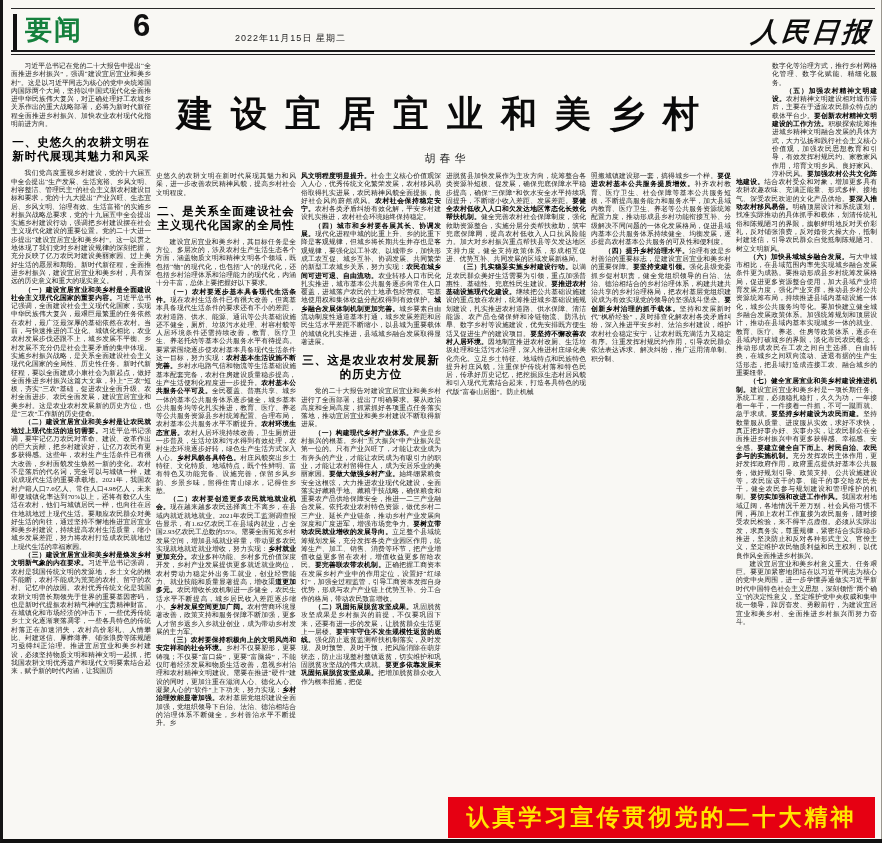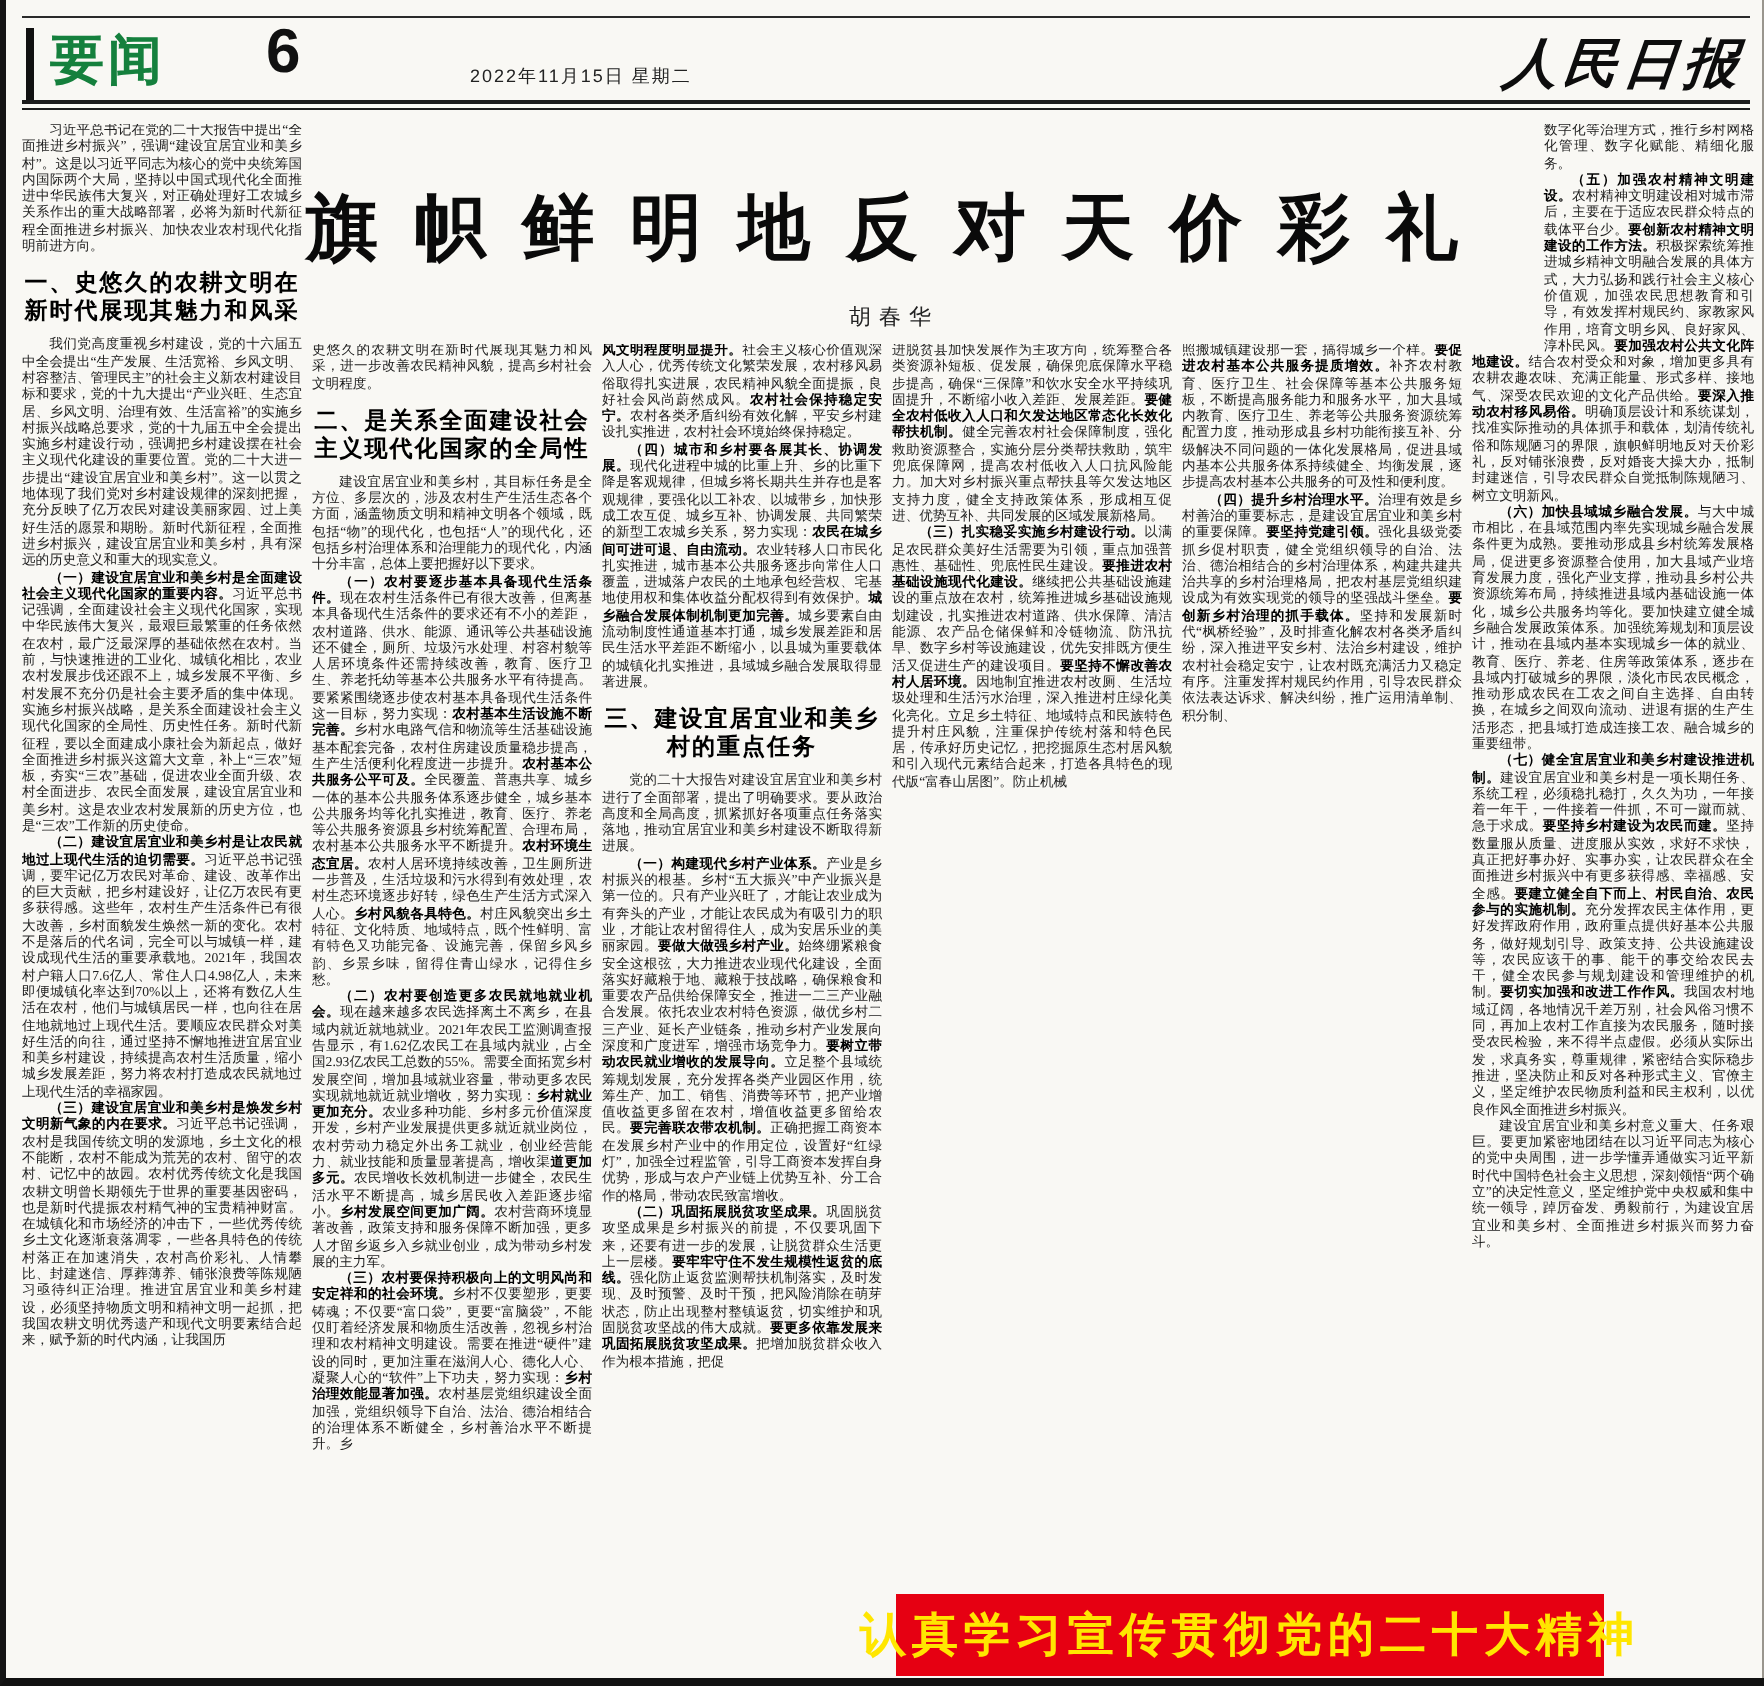--- a/index.html
+++ b/index.html
@@ -39,42 +39,42 @@
          line-height:14px;margin:7px 0 6px 0;color:#000;letter-spacing:1px;
          font-family:"Liberation Sans",sans-serif;}
   #col0{left:8px;top:62px;height:776px;}
   #col1{left:153px;}
   #col2{left:298px;}
   #col3{left:443px;}
   #col4{left:588px;}
   #col5{left:733px;top:62px;width:141px;height:730px;}
   .col6-spacer{float:left;width:36px;height:110px;}
   
-  .banner{position:absolute;left:445px;top:797px;width:354px;height:41px;
+  .banner{position:absolute;left:445px;top:797px;width:427px;height:41px;
           background:#e60012;color:#ffe600;display:flex;align-items:center;
           justify-content:center;font-size:23px;font-weight:bold;letter-spacing:3px;
           font-family:"Liberation Sans",sans-serif;white-space:nowrap;}
 </style>
 </head>
 <body>
 
 <div class="page">
   <div class="edge-right"></div>
 
   <div class="top-rule"></div>
   <div class="hdr-bar"></div>
   <div class="hdr-section">要闻</div>
   <div class="hdr-page">6</div>
   <div class="hdr-date">2022年11月15日 星期二</div>
   <div class="hdr-rule1"></div>
   <div class="hdr-rule2"></div>
   <div class="masthead">人民日报</div>
 
   <div class="headline-box">
-    <div class="headline">旗帜鲜明地反对天价彩礼</div>
+    <div class="headline">建设宜居宜业和美乡村</div>
     <div class="author">胡春华</div>
   </div>
 
   <div class="col" id="col0">
       <p>习近平总书记在党的二十大报告中提出“全面推进乡村振兴”，强调“建设宜居宜业和美乡村”。这是以习近平同志为核心的党中央统筹国内国际两个大局，坚持以中国式现代化全面推进中华民族伟大复兴，对正确处理好工农城乡关系作出的重大战略部署，必将为新时代新征程全面推进乡村振兴、加快农业农村现代化指明前进方向。</p>
       <div class="sec-h">一、史悠久的农耕文明在新时代展现其魅力和风采</div>
       <p>我们党高度重视乡村建设，党的十六届五中全会提出“生产发展、生活宽裕、乡风文明、村容整洁、管理民主”的社会主义新农村建设目标和要求，党的十九大提出“产业兴旺、生态宜居、乡风文明、治理有效、生活富裕”的实施乡村振兴战略总要求，党的十九届五中全会提出实施乡村建设行动，强调把乡村建设摆在社会主义现代化建设的重要位置。党的二十大进一步提出“建设宜居宜业和美乡村”。这一以贯之地体现了我们党对乡村建设规律的深刻把握，充分反映了亿万农民对建设美丽家园、过上美好生活的愿景和期盼。新时代新征程，全面推进乡村振兴，建设宜居宜业和美乡村，具有深远的历史意义和重大的现实意义。</p>
       <p><b>（一）建设宜居宜业和美乡村是全面建设社会主义现代化国家的重要内容。</b>习近平总书记强调，全面建设社会主义现代化国家，实现中华民族伟大复兴，最艰巨最繁重的任务依然在农村，最广泛最深厚的基础依然在农村。当前，与快速推进的工业化、城镇化相比，农业农村发展步伐还跟不上，城乡发展不平衡、乡村发展不充分仍是社会主要矛盾的集中体现。实施乡村振兴战略，是关系全面建设社会主义现代化国家的全局性、历史性任务。新时代新征程，要以全面建成小康社会为新起点，做好全面推进乡村振兴这篇大文章，补上“三农”短板，夯实“三农”基础，促进农业全面升级、农村全面进步、农民全面发展，建设宜居宜业和美乡村。这是农业农村发展新的历史方位，也是“三农”工作新的历史使命。</p>
       <p><b>（二）建设宜居宜业和美乡村是让农民就地过上现代生活的迫切需要。</b>习近平总书记强调，要牢记亿万农民对革命、建设、改革作出的巨大贡献，把乡村建设好，让亿万农民有更多获得感。这些年，农村生产生活条件已有很大改善，乡村面貌发生焕然一新的变化。农村不是落后的代名词，完全可以与城镇一样，建设成现代生活的重要承载地。2021年，我国农村户籍人口7.6亿人、常住人口4.98亿人，未来即便城镇化率达到70%以上，还将有数亿人生活在农村，他们与城镇居民一样，也向往在居住地就地过上现代生活。要顺应农民群众对美好生活的向往，通过坚持不懈地推进宜居宜业和美乡村建设，持续提高农村生活质量，缩小城乡发展差距，努力将农村打造成农民就地过上现代生活的幸福家园。</p>
       <p><b>（三）建设宜居宜业和美乡村是焕发乡村文明新气象的内在要求。</b>习近平总书记强调，农村是我国传统文明的发源地，乡土文化的根不能断，农村不能成为荒芜的农村、留守的农村、记忆中的故园。农村优秀传统文化是我国农耕文明曾长期领先于世界的重要基因密码，也是新时代提振农村精气神的宝贵精神财富。在城镇化和市场经济的冲击下，一些优秀传统乡土文化逐渐衰落凋零，一些各具特色的传统村落正在加速消失，农村高价彩礼、人情攀比、封建迷信、厚葬薄养、铺张浪费等陈规陋习亟待纠正治理。推进宜居宜业和美乡村建设，必须坚持物质文明和精神文明一起抓，把我国农耕文明优秀遗产和现代文明要素结合起来，赋予新的时代内涵，让我国历</p>
@@ -83,21 +83,21 @@
       <p class="noind">史悠久的农耕文明在新时代展现其魅力和风采，进一步改善农民精神风貌，提高乡村社会文明程度。</p>
       <div class="sec-h">二、是关系全面建设社会主义现代化国家的全局性</div>
       <p>建设宜居宜业和美乡村，其目标任务是全方位、多层次的，涉及农村生产生活生态各个方面，涵盖物质文明和精神文明各个领域，既包括“物”的现代化，也包括“人”的现代化，还包括乡村治理体系和治理能力的现代化，内涵十分丰富，总体上要把握好以下要求。</p>
       <p><b>（一）农村要逐步基本具备现代生活条件。</b>现在农村生活条件已有很大改善，但离基本具备现代生活条件的要求还有不小的差距，农村道路、供水、能源、通讯等公共基础设施还不健全，厕所、垃圾污水处理、村容村貌等人居环境条件还需持续改善，教育、医疗卫生、养老托幼等基本公共服务水平有待提高。要紧紧围绕逐步使农村基本具备现代生活条件这一目标，努力实现：<b>农村基本生活设施不断完善。</b>乡村水电路气信和物流等生活基础设施基本配套完备，农村住房建设质量稳步提高，生产生活便利化程度进一步提升。<b>农村基本公共服务公平可及。</b>全民覆盖、普惠共享、城乡一体的基本公共服务体系逐步健全，城乡基本公共服务均等化扎实推进，教育、医疗、养老等公共服务资源县乡村统筹配置、合理布局，农村基本公共服务水平不断提升。<b>农村环境生态宜居。</b>农村人居环境持续改善，卫生厕所进一步普及，生活垃圾和污水得到有效处理，农村生态环境逐步好转，绿色生产生活方式深入人心。<b>乡村风貌各具特色。</b>村庄风貌突出乡土特征、文化特质、地域特点，既个性鲜明、富有特色又功能完备、设施完善，保留乡风乡韵、乡景乡味，留得住青山绿水，记得住乡愁。</p>
       <p><b>（二）农村要创造更多农民就地就业机会。</b>现在越来越多农民选择离土不离乡，在县域内就近就地就业。2021年农民工监测调查报告显示，有1.62亿农民工在县域内就业，占全国2.93亿农民工总数的55%。需要全面拓宽乡村发展空间，增加县域就业容量，带动更多农民实现就地就近就业增收，努力实现：<b>乡村就业更加充分。</b>农业多种功能、乡村多元价值深度开发，乡村产业发展提供更多就近就业岗位，农村劳动力稳定外出务工就业，创业经营能力、就业技能和质量显著提高，增收渠<b>道更加多元。</b>农民增收长效机制进一步健全，农民生活水平不断提高，城乡居民收入差距逐步缩小。<b>乡村发展空间更加广阔。</b>农村营商环境显著改善，政策支持和服务保障不断加强，更多人才留乡返乡入乡就业创业，成为带动乡村发展的主力军。</p>
       <p><b>（三）农村要保持积极向上的文明风尚和安定祥和的社会环境。</b>乡村不仅要塑形，更要铸魂；不仅要“富口袋”，更要“富脑袋”，不能仅盯着经济发展和物质生活改善，忽视乡村治理和农村精神文明建设。需要在推进“硬件”建设的同时，更加注重在滋润人心、德化人心、凝聚人心的“软件”上下功夫，努力实现：<b>乡村治理效能显著加强。</b>农村基层党组织建设全面加强，党组织领导下自治、法治、德治相结合的治理体系不断健全，乡村善治水平不断提升。乡</p>
     </div>
   <div class="col" id="col2">
       <p class="noind"><b>风文明程度明显提升。</b>社会主义核心价值观深入人心，优秀传统文化繁荣发展，农村移风易俗取得扎实进展，农民精神风貌全面提振，良好社会风尚蔚然成风。<b>农村社会保持稳定安宁。</b>农村各类矛盾纠纷有效化解，平安乡村建设扎实推进，农村社会环境始终保持稳定。</p>
       <p><b>（四）城市和乡村要各展其长、协调发展。</b>现代化进程中城的比重上升、乡的比重下降是客观规律，但城乡将长期共生并存也是客观规律，要强化以工补农、以城带乡，加快形成工农互促、城乡互补、协调发展、共同繁荣的新型工农城乡关系，努力实现：<b>农民在城乡间可进可退、自由流动。</b>农业转移人口市民化扎实推进，城市基本公共服务逐步向常住人口覆盖，进城落户农民的土地承包经营权、宅基地使用权和集体收益分配权得到有效保护。<b>城乡融合发展体制机制更加完善。</b>城乡要素自由流动制度性通道基本打通，城乡发展差距和居民生活水平差距不断缩小，以县城为重要载体的城镇化扎实推进，县域城乡融合发展取得显著进展。</p>
-      <div class="sec-h">三、建设宜居宜业和美乡村的重点任务</div>
+      <div class="sec-h">三、这是农业农村发展新的历史方位</div>
       <p>党的二十大报告对建设宜居宜业和美乡村进行了全面部署，提出了明确要求。要从政治高度和全局高度，抓紧抓好各项重点任务落实落地，推动宜居宜业和美乡村建设不断取得新进展。</p>
       <p><b>（一）构建现代乡村产业体系。</b>产业是乡村振兴的根基。乡村“五大振兴”中产业振兴是第一位的。只有产业兴旺了，才能让农业成为有奔头的产业，才能让农民成为有吸引力的职业，才能让农村留得住人，成为安居乐业的美丽家园。<b>要做大做强乡村产业。</b>始终绷紧粮食安全这根弦，大力推进农业现代化建设，全面落实好藏粮于地、藏粮于技战略，确保粮食和重要农产品供给保障安全，推进一二三产业融合发展。依托农业农村特色资源，做优乡村二三产业、延长产业链条，推动乡村产业发展向深度和广度进军，增强市场竞争力。<b>要树立带动农民就业增收的发展导向。</b>立足整个县域统筹规划发展，充分发挥各类产业园区作用，统筹生产、加工、销售、消费等环节，把产业增值收益更多留在农村，增值收益更多留给农民。<b>要完善联农带农机制。</b>正确把握工商资本在发展乡村产业中的作用定位，设置好“红绿灯”，加强全过程监管，引导工商资本发挥自身优势，形成与农户产业链上优势互补、分工合作的格局，带动农民致富增收。</p>
       <p><b>（二）巩固拓展脱贫攻坚成果。</b>巩固脱贫攻坚成果是乡村振兴的前提，不仅要巩固下来，还要有进一步的发展，让脱贫群众生活更上一层楼。<b>要牢牢守住不发生规模性返贫的底线。</b>强化防止返贫监测帮扶机制落实，及时发现、及时预警、及时干预，把风险消除在萌芽状态，防止出现整村整镇返贫，切实维护和巩固脱贫攻坚战的伟大成就。<b>要更多依靠发展来巩固拓展脱贫攻坚成果。</b>把增加脱贫群众收入作为根本措施，把促</p>
     </div>
   <div class="col" id="col3">
       <p class="noind">进脱贫县加快发展作为主攻方向，统筹整合各类资源补短板、促发展，确保兜底保障水平稳步提高，确保“三保障”和饮水安全水平持续巩固提升，不断缩小收入差距、发展差距。<b>要健全农村低收入人口和欠发达地区常态化长效化帮扶机制。</b>健全完善农村社会保障制度，强化救助资源整合，实施分层分类帮扶救助，筑牢兜底保障网，提高农村低收入人口抗风险能力。加大对乡村振兴重点帮扶县等欠发达地区支持力度，健全支持政策体系，形成相互促进、优势互补、共同发展的区域发展新格局。</p>
       <p><b>（三）扎实稳妥实施乡村建设行动。</b>以满足农民群众美好生活需要为引领，重点加强普惠性、基础性、兜底性民生建设。<b>要推进农村基础设施现代化建设。</b>继续把公共基础设施建设的重点放在农村，统筹推进城乡基础设施规划建设，扎实推进农村道路、供水保障、清洁能源、农产品仓储保鲜和冷链物流、防汛抗旱、数字乡村等设施建设，优先安排既方便生活又促进生产的建设项目。<b>要坚持不懈改善农村人居环境。</b>因地制宜推进农村改厕、生活垃圾处理和生活污水治理，深入推进村庄绿化美化亮化。立足乡土特征、地域特点和民族特色提升村庄风貌，注重保护传统村落和特色民居，传承好历史记忆，把挖掘原生态村居风貌和引入现代元素结合起来，打造各具特色的现代版“富春山居图”。防止机械</p>
     </div>
   <div class="col" id="col4">
       <p class="noind">照搬城镇建设那一套，搞得城乡一个样。<b>要促进农村基本公共服务提质增效。</b>补齐农村教育、医疗卫生、社会保障等基本公共服务短板，不断提高服务能力和服务水平，加大县域内教育、医疗卫生、养老等公共服务资源统筹配置力度，推动形成县乡村功能衔接互补、分级解决不同问题的一体化发展格局，促进县域内基本公共服务体系持续健全、均衡发展，逐步提高农村基本公共服务的可及性和便利度。</p>

